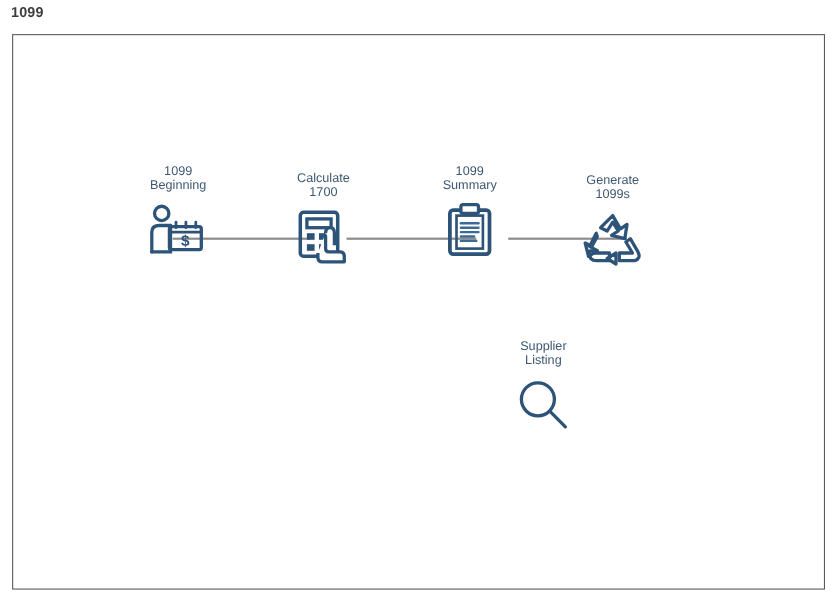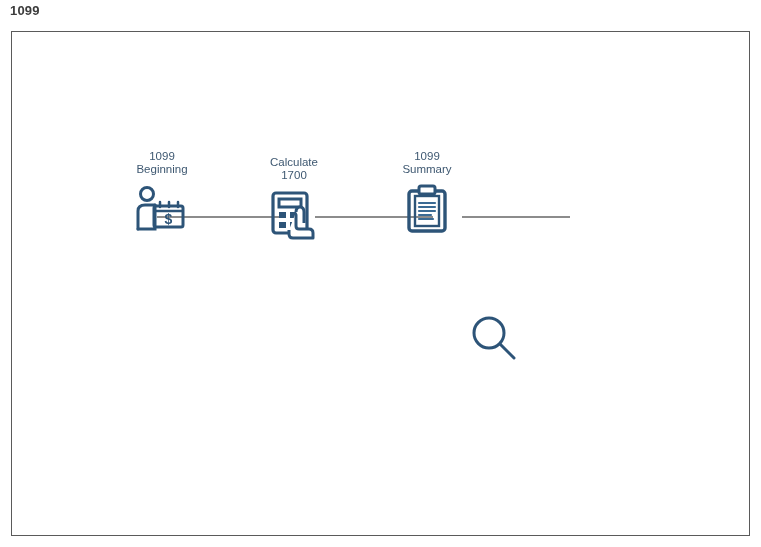--- a/index.html
+++ b/index.html
@@ -145,24 +145,42 @@
             <path d="M14 19 L30 19"></path>
             <path d="M14 23 L30 23"></path>
             <path d="M14 27 L30 27"></path>
             <path d="M14 31 L26 31"></path>
             <path d="M14 35 L28 35"></path>
           </g>
         </svg>
       </div>
     </div>
 
+    <div class="node" id="node-generate">
+      <div class="node-icon-spacer"></div>
+      <div class="node-label">Generate
+1099s</div>
+      <div class="node-icon">
+        <svg width="54" height="50" viewBox="0 0 54 50">
+          <g fill="none" stroke="#2d5478" stroke-width="3" stroke-linejoin="round" stroke-linecap="round">
+            <path d="M27 4 L34 16 L40 12 L38 25 L26 22 L32 18 L27 10 L22 18 L16 15 Z"></path>
+            <path d="M12 20 L6 32 L13 36 L5 41 L2 29 L8 32 L13 23 Z"></path>
+            <path d="M10 38 L24 38 L24 45 L12 45 Q6 45 6 39 L6 36 L13 36 Z"></path>
+            <path d="M43 25 L50 37 Q53 43 47 45 L33 45 L33 38 L45 38 L39 28 Z"></path>
+            <path d="M30 48 L22 43 L30 38 Z"></path>
+          </g>
+        </svg>
+      </div>
+    </div>
 
 
 
     <div class="node" id="node-listing">
+      <div class="node-label">Supplier
+Listing</div>
       <div class="node-icon">
         <svg width="48" height="48" viewBox="0 0 48 48">
           <circle cx="19" cy="19" r="15" fill="none" stroke="#2d5478" stroke-width="3"></circle>
           <path d="M30 30 L44 44" fill="none" stroke="#2d5478" stroke-width="3" stroke-linecap="round"></path>
         </svg>
       </div>
     </div>
 
   </div>
 </div>

